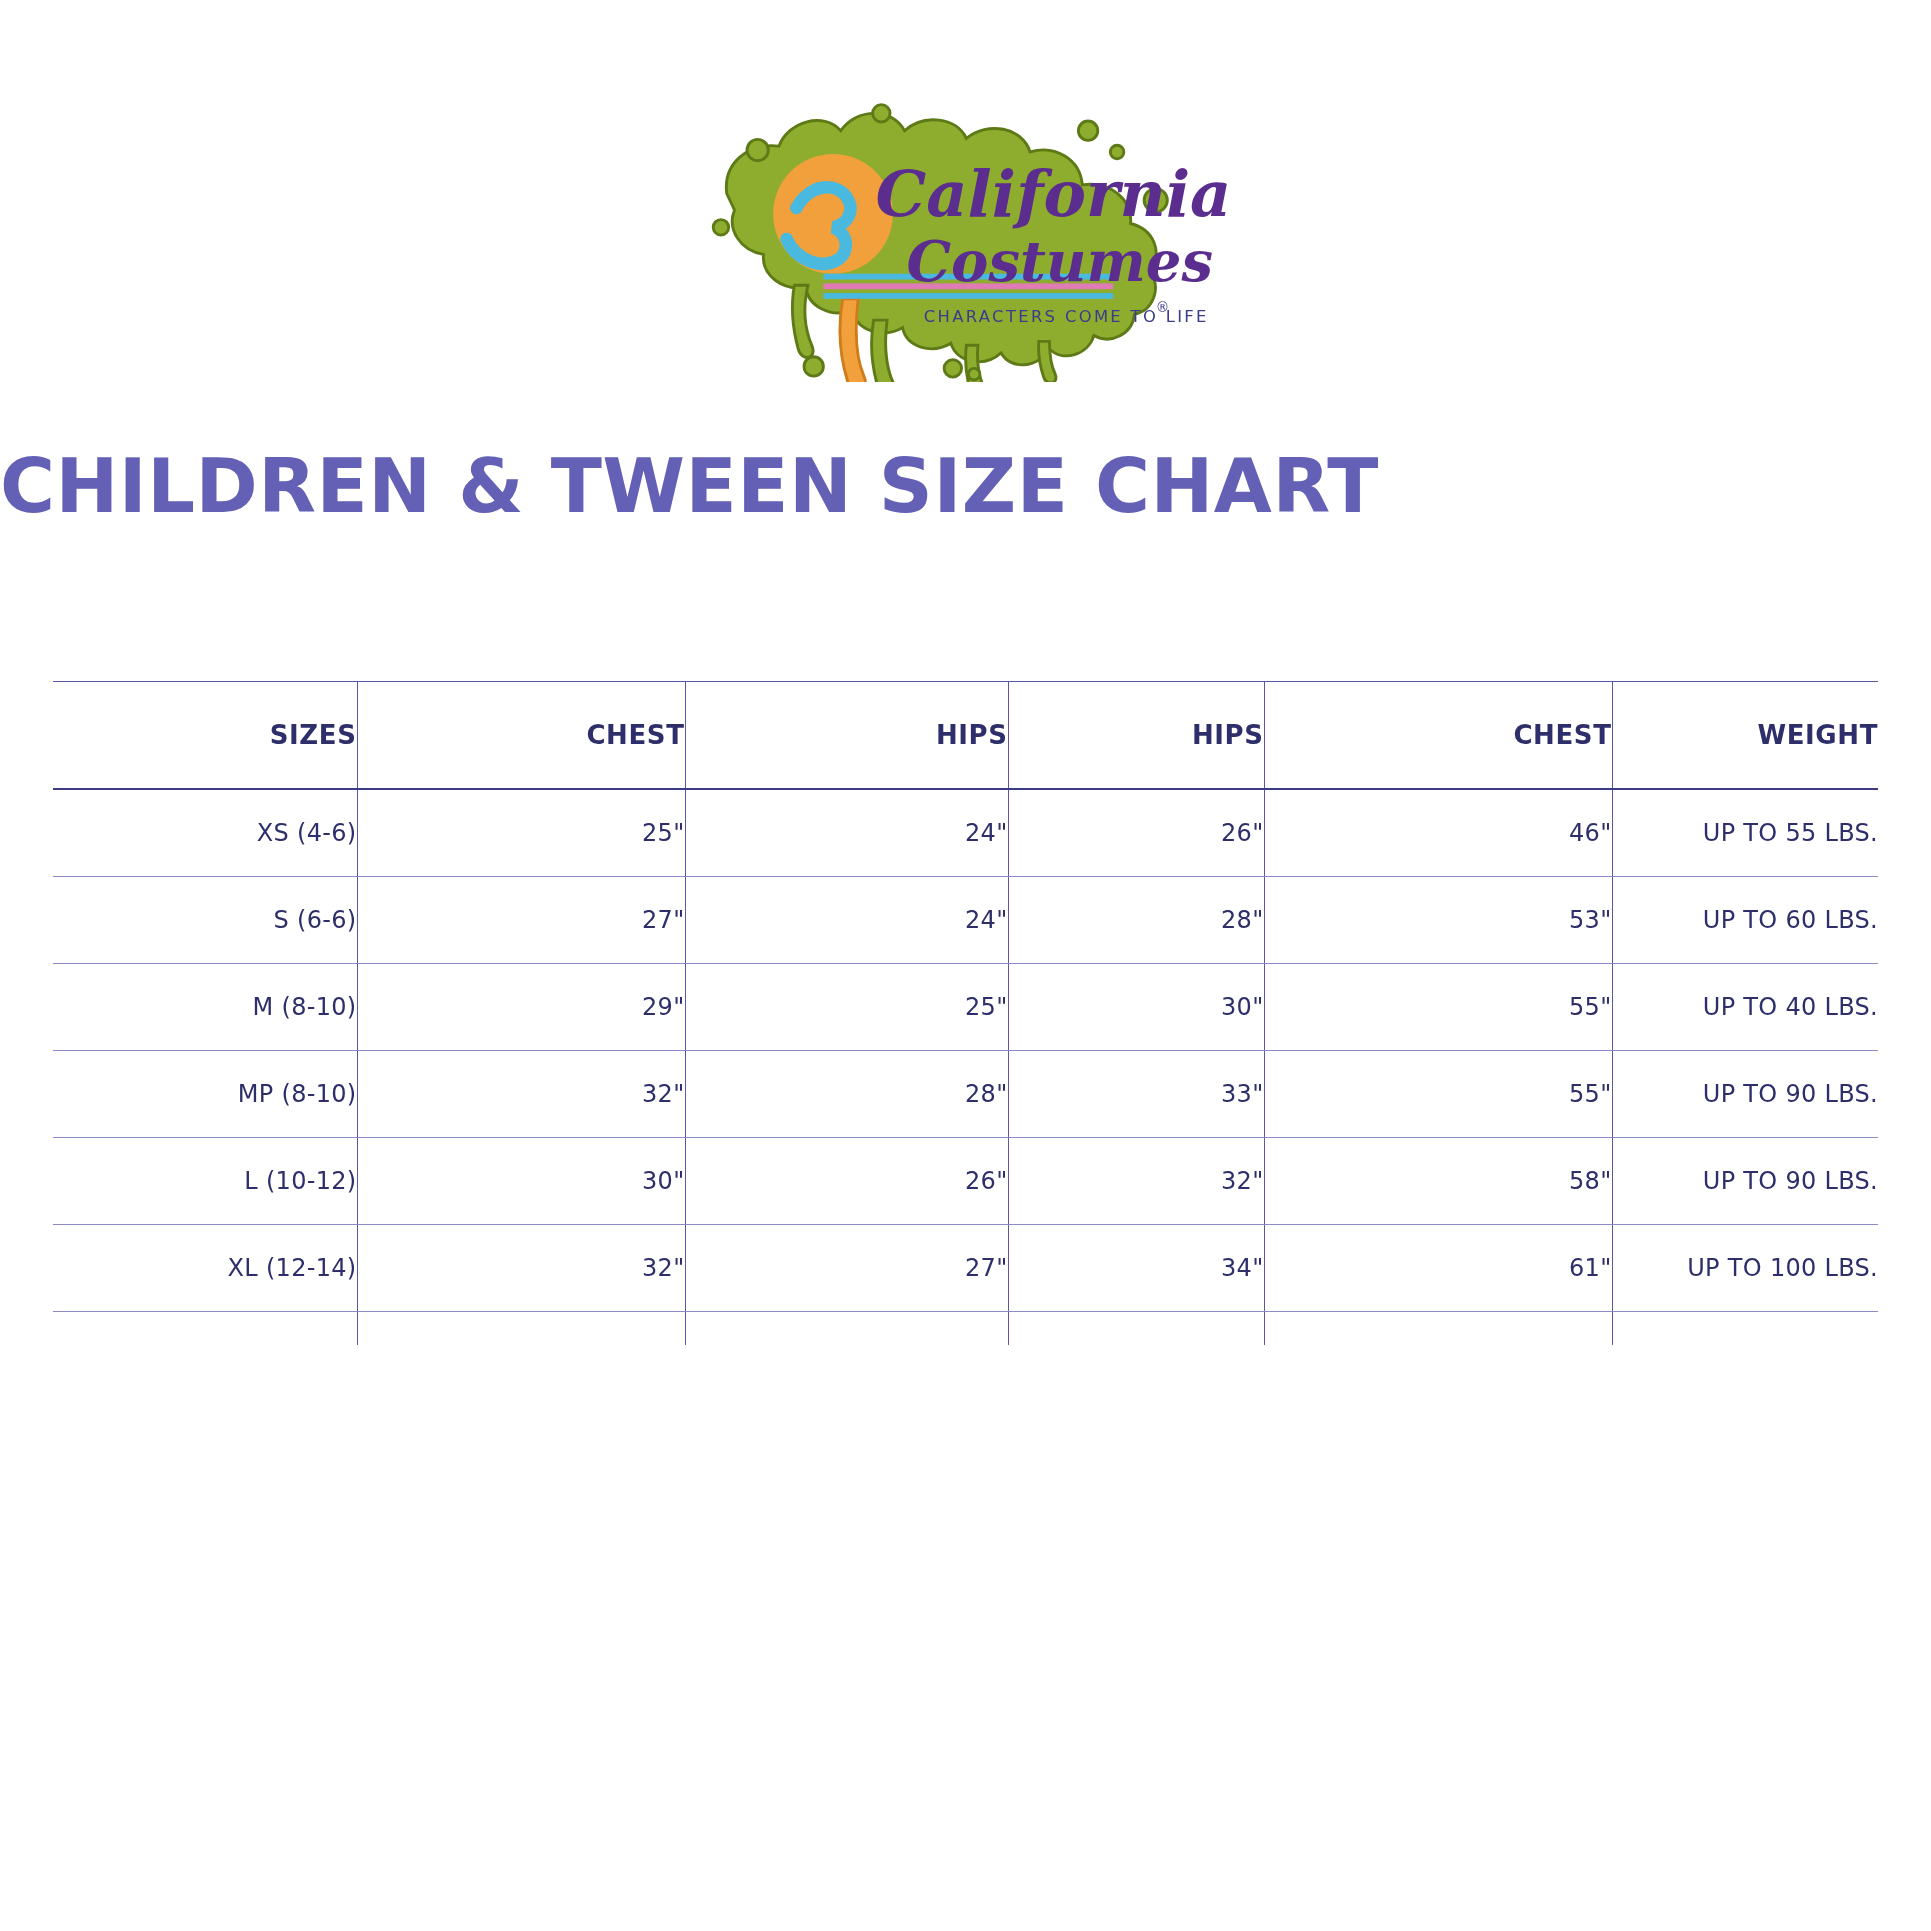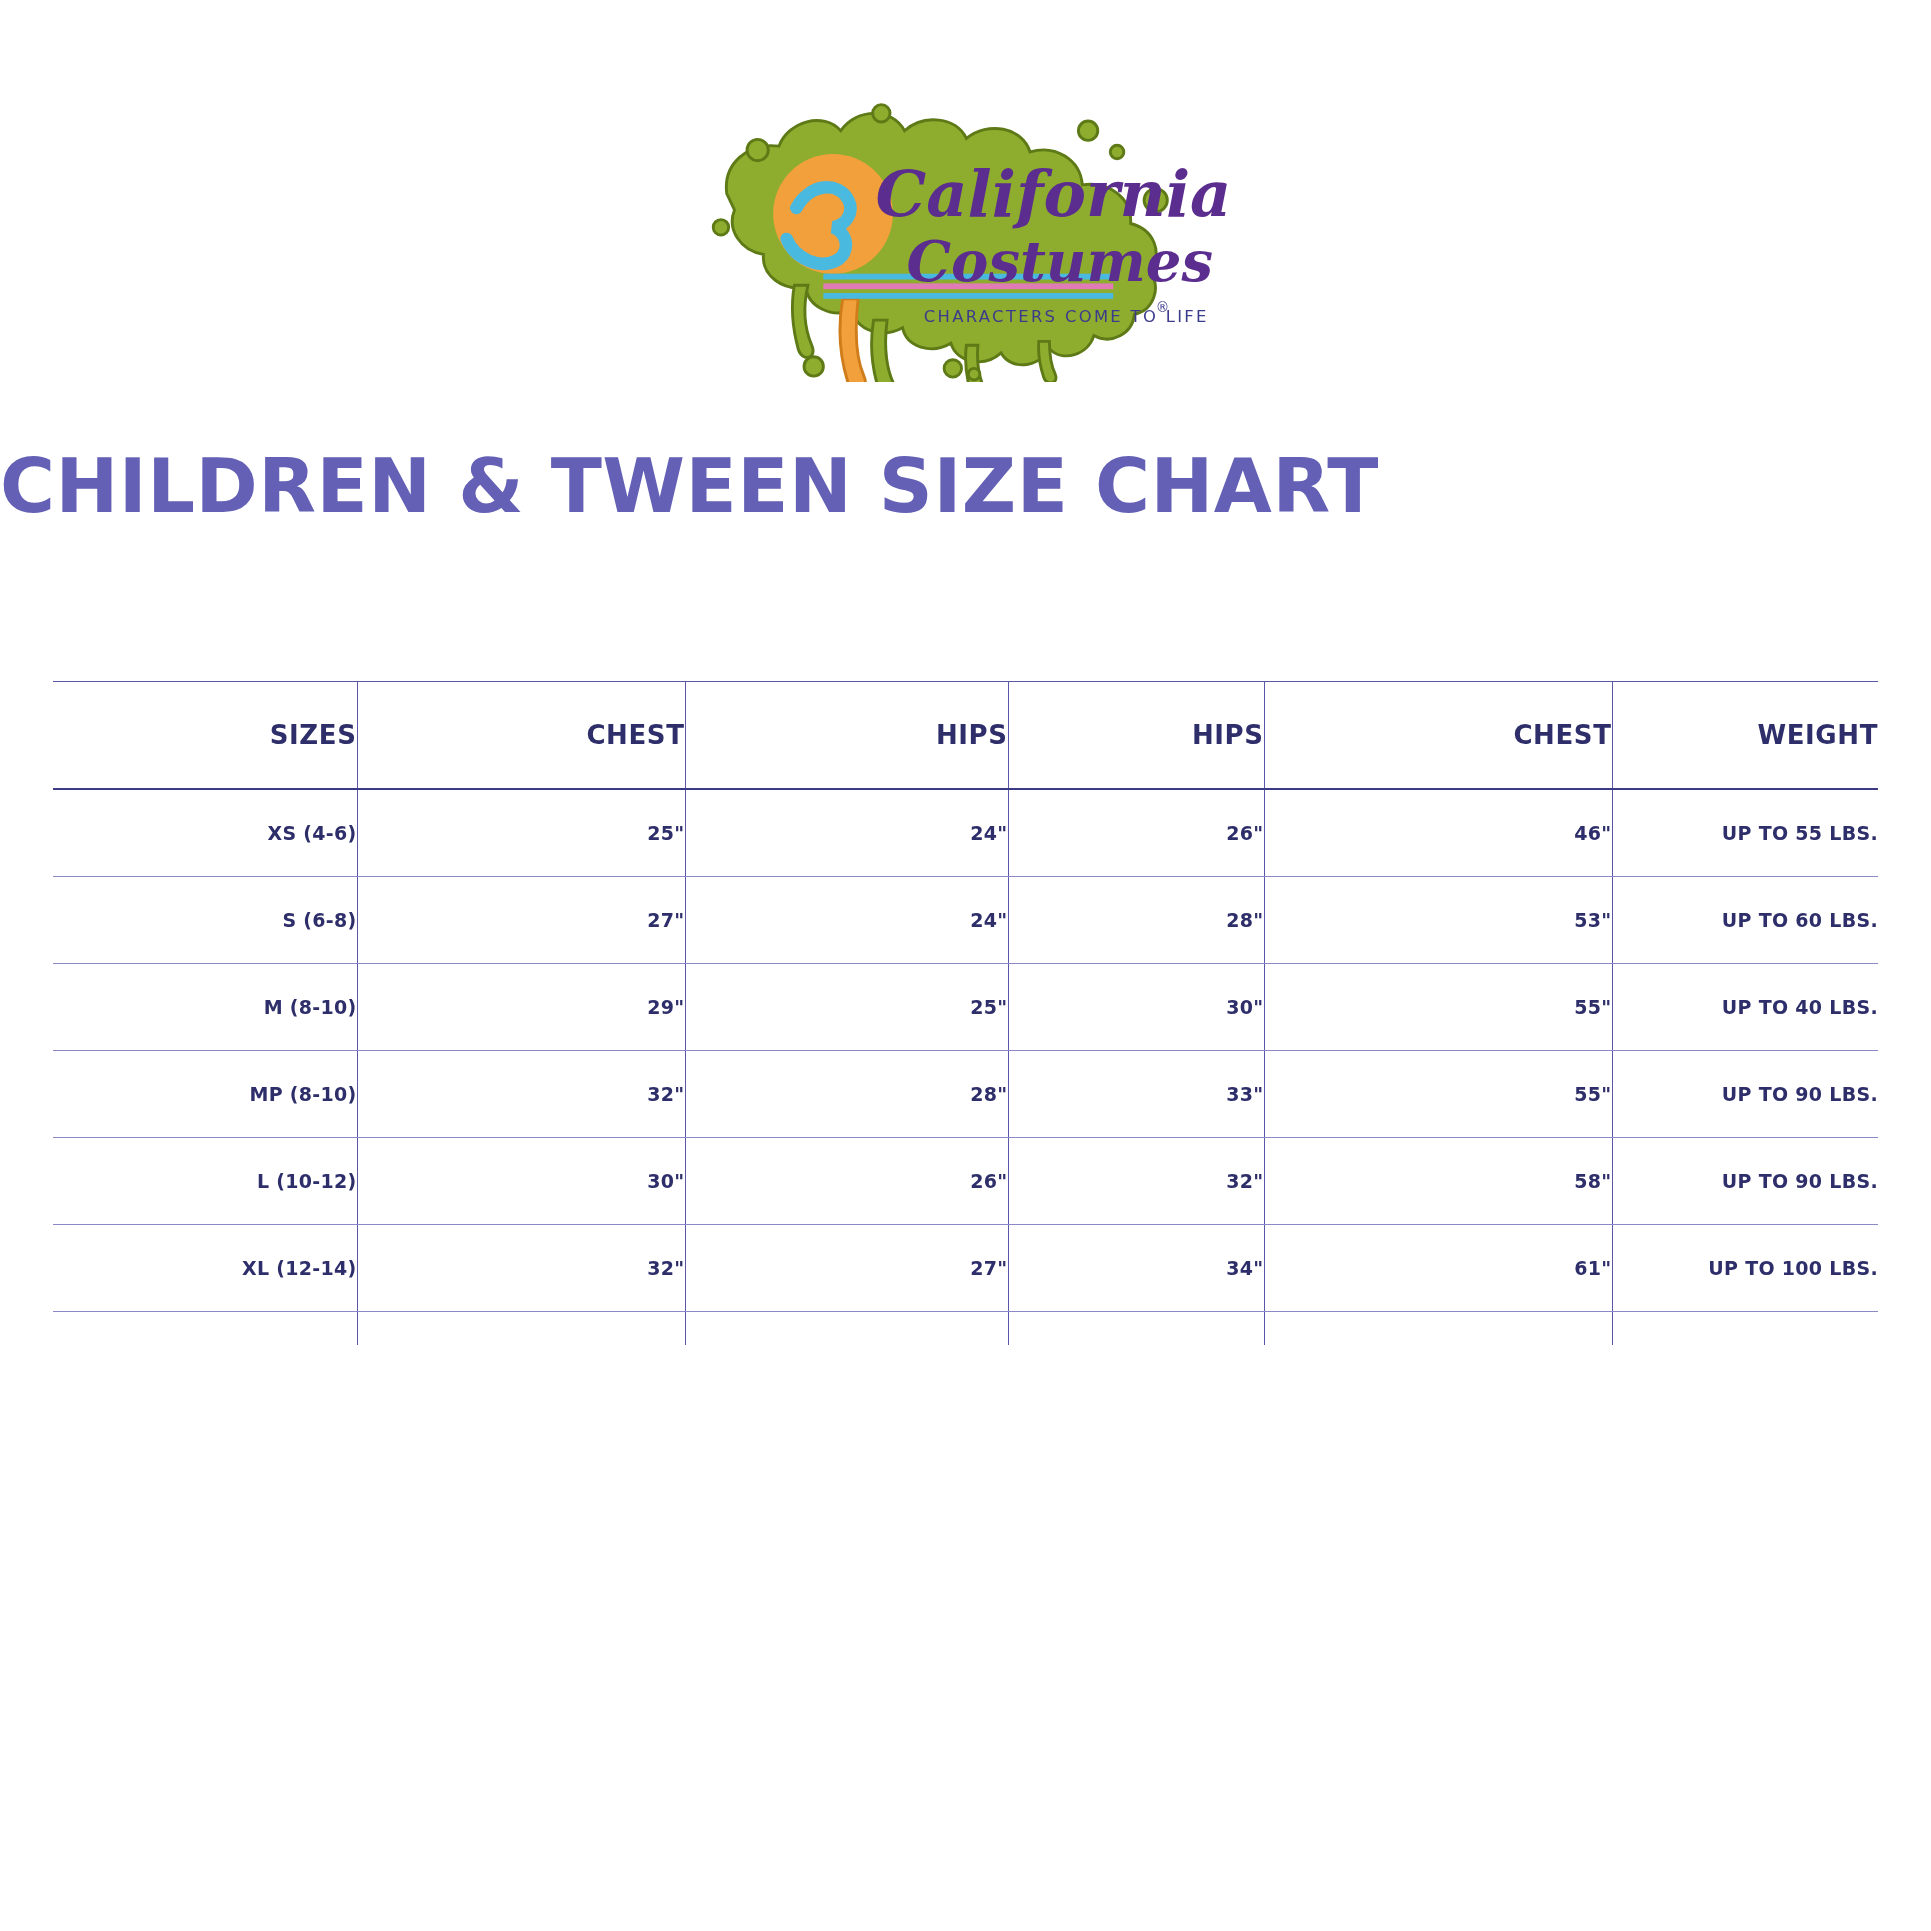--- a/index.html
+++ b/index.html
@@ -94,22 +94,22 @@
   table.size-chart thead th {
     height: 106px;
     font-size: 26px;
     font-weight: bold;
     letter-spacing: 0.6px;
     border-top: 1.9px solid #5a57a8;
     border-bottom: 2.9px solid #3d3a86;
   }
   table.size-chart tbody td {
     height: 86px;
-    font-size: 19px;
-    font-weight: bold;
+    font-size: 24px;
+    font-weight: normal;
     letter-spacing: 0.3px;
     border-bottom: 1.9px solid #8b89c6;
   }
   table.size-chart tbody tr:last-child td {
     border-bottom: 1.9px solid #5a57a8;
   }
   
   table.size-chart tbody tr.tail td {
     height: 33px;
     border-bottom: none;
@@ -205,21 +205,21 @@
       <tbody>
         <tr>
           <td>XS (4-6)</td>
           <td>25"</td>
           <td>24"</td>
           <td>26"</td>
           <td>46"</td>
           <td>UP TO 55 LBS.</td>
         </tr>
         <tr>
-          <td>S (6-8)</td>
+          <td>S (6-6)</td>
           <td>27"</td>
           <td>24"</td>
           <td>28"</td>
           <td>53"</td>
           <td>UP TO 60 LBS.</td>
         </tr>
         <tr>
           <td>M (8-10)</td>
           <td>29"</td>
           <td>25"</td>

